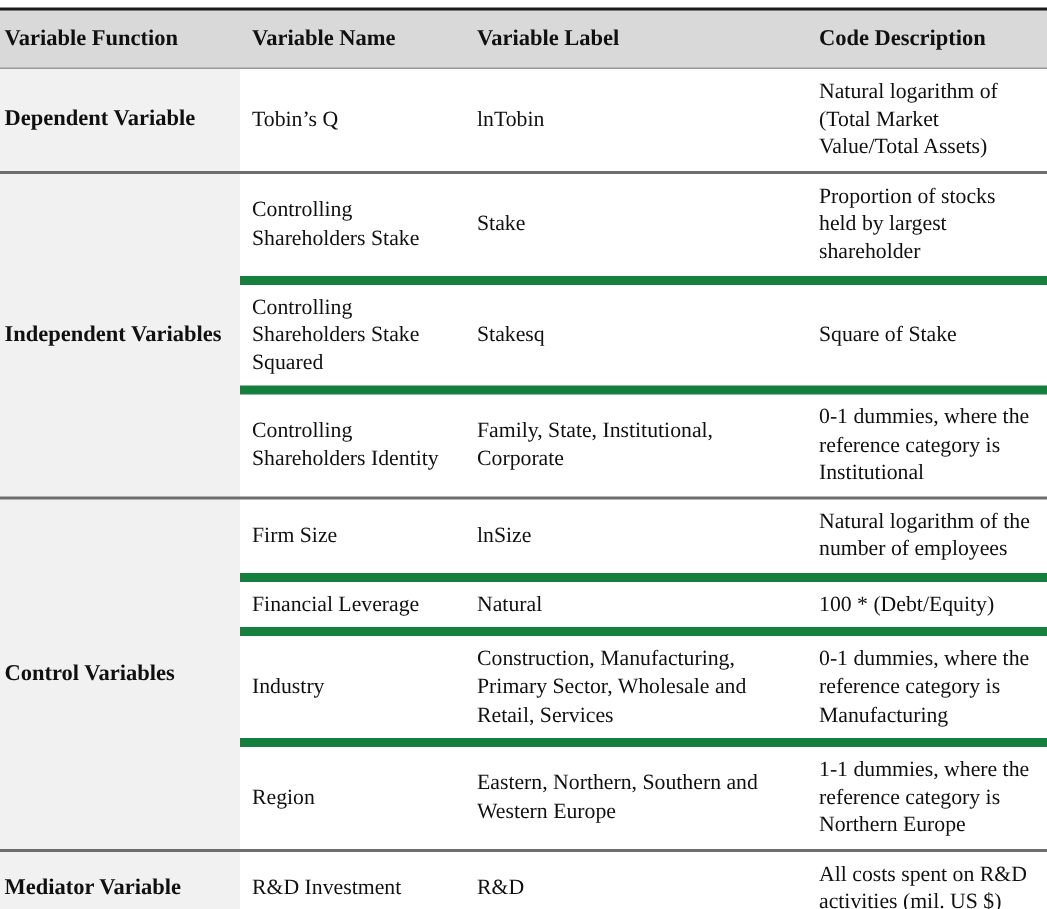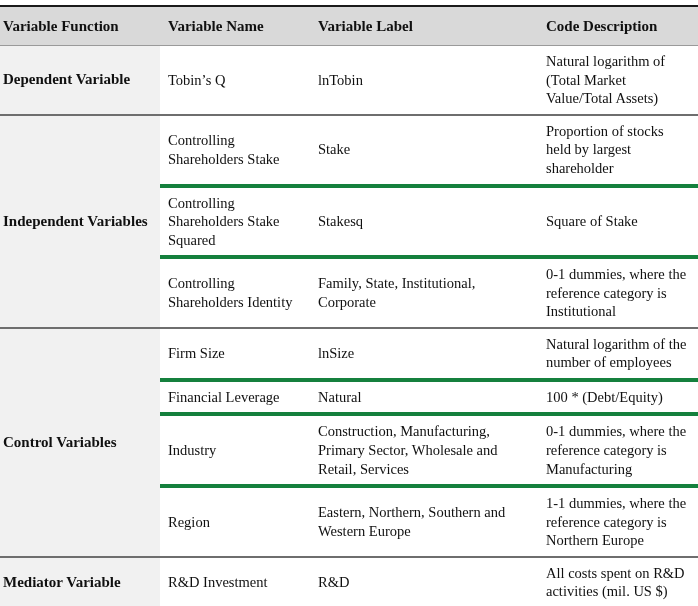--- a/index.html
+++ b/index.html
@@ -49,21 +49,21 @@
     border-bottom: 1px solid #9a9a9a;
     line-height: 1.15;
     white-space: nowrap;
   }
 
   tbody td {
     font-size: 14.5px;
     line-height: 1.28;
     padding: 6px 8px 6px 8px;
     vertical-align: middle;
-    border-top: 4px solid #15803d;
+    border-top: 6px solid #15803d;
   }
 
   tbody tr:first-child td { border-top: none; }
 
   
   td.group-cell {
     background: #f1f1f1;
     font-weight: bold;
     font-size: 15px;
     vertical-align: middle;

